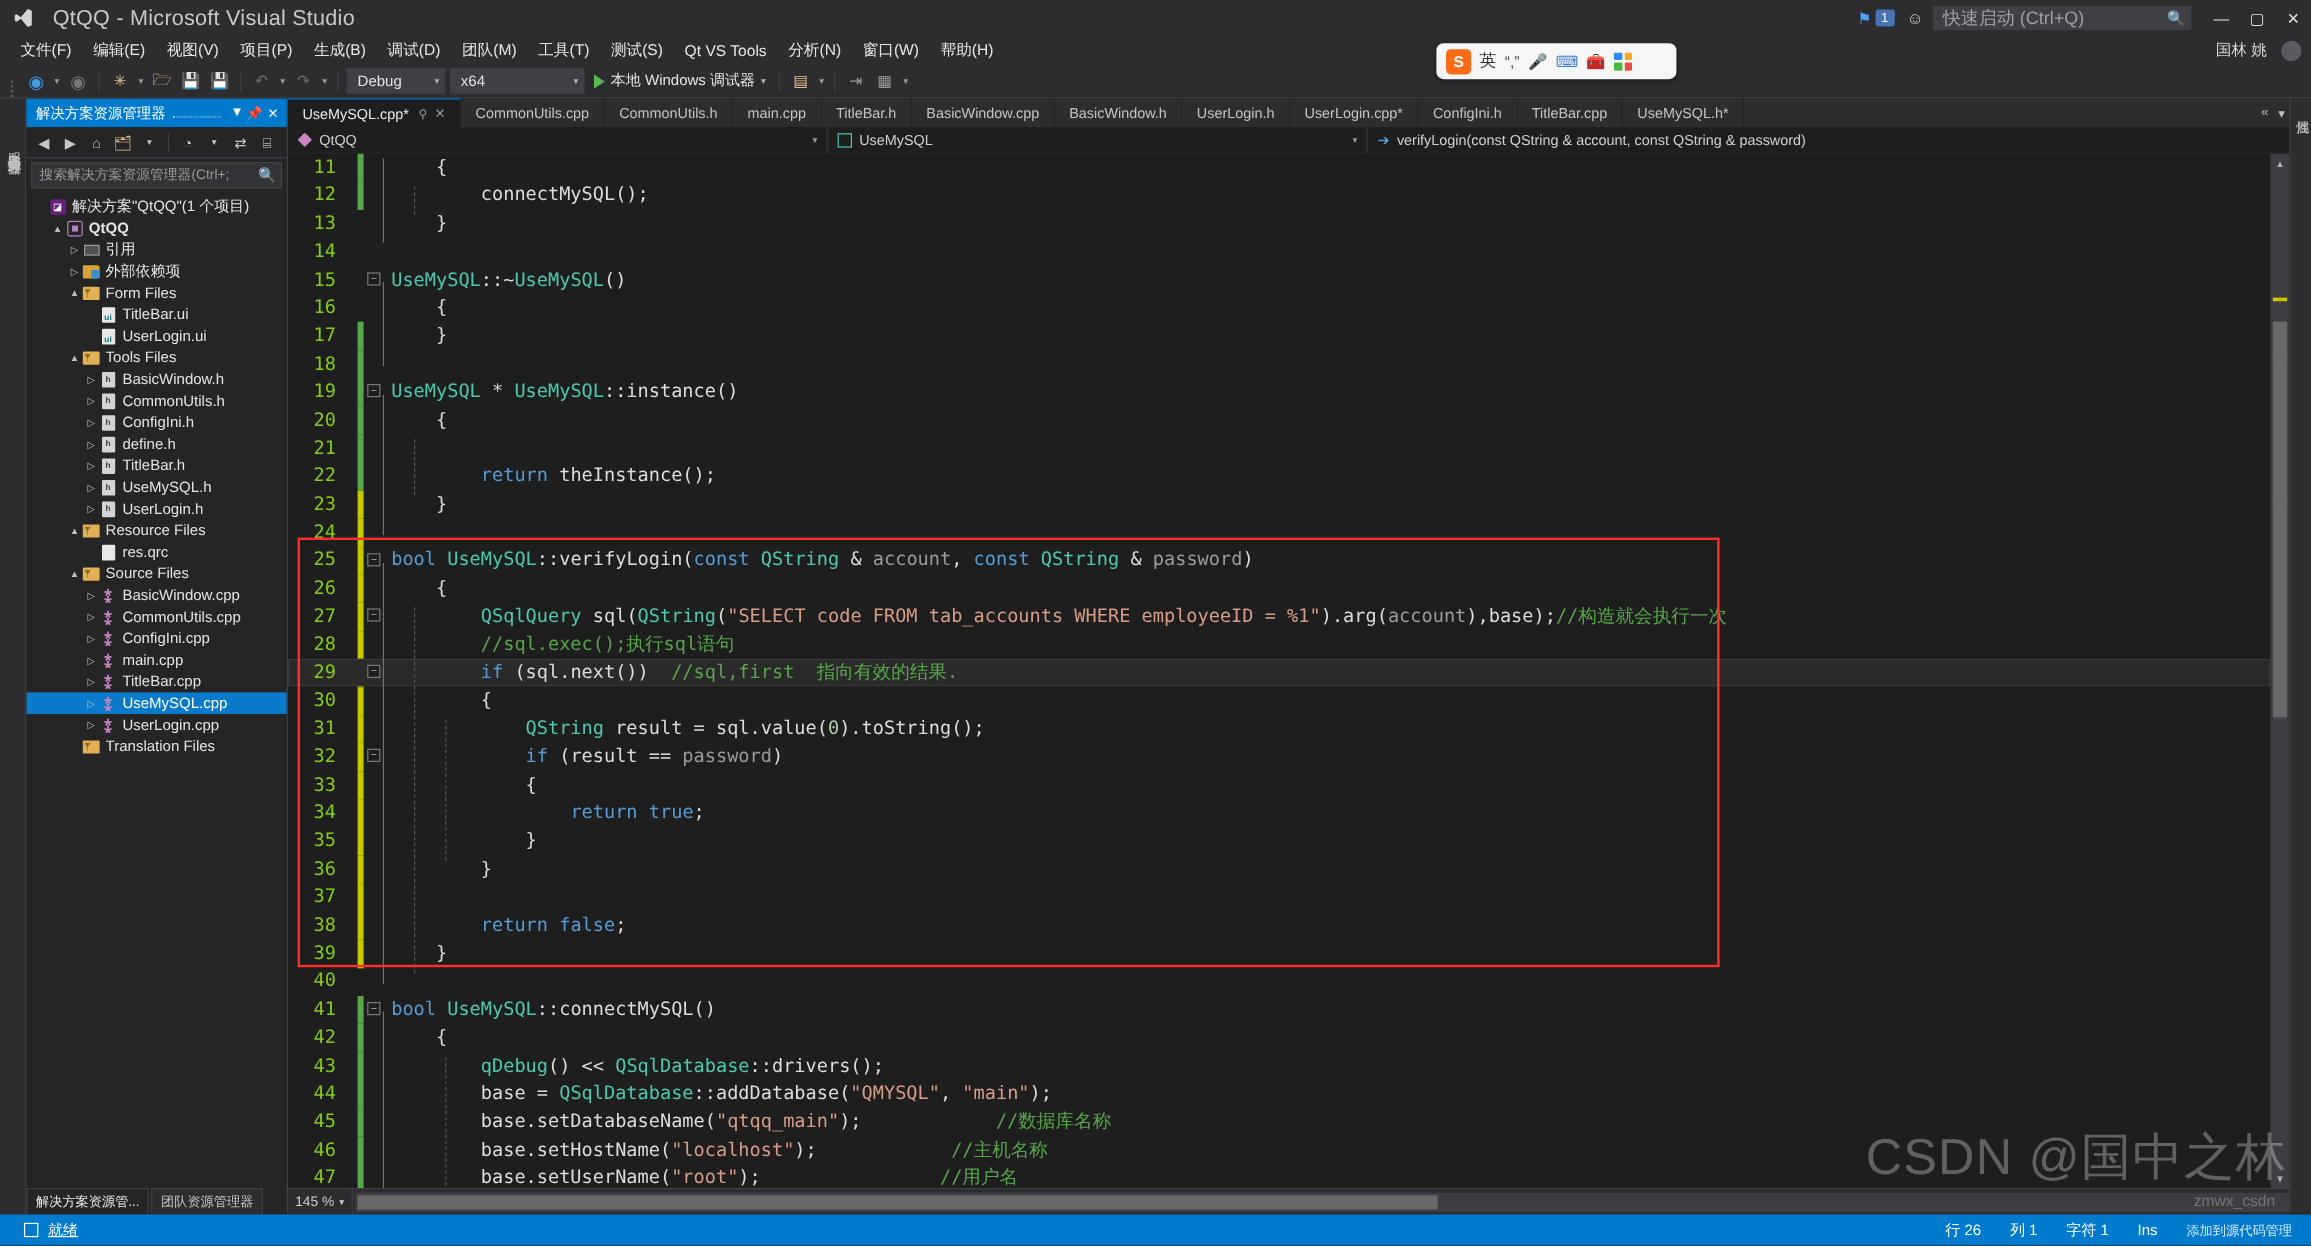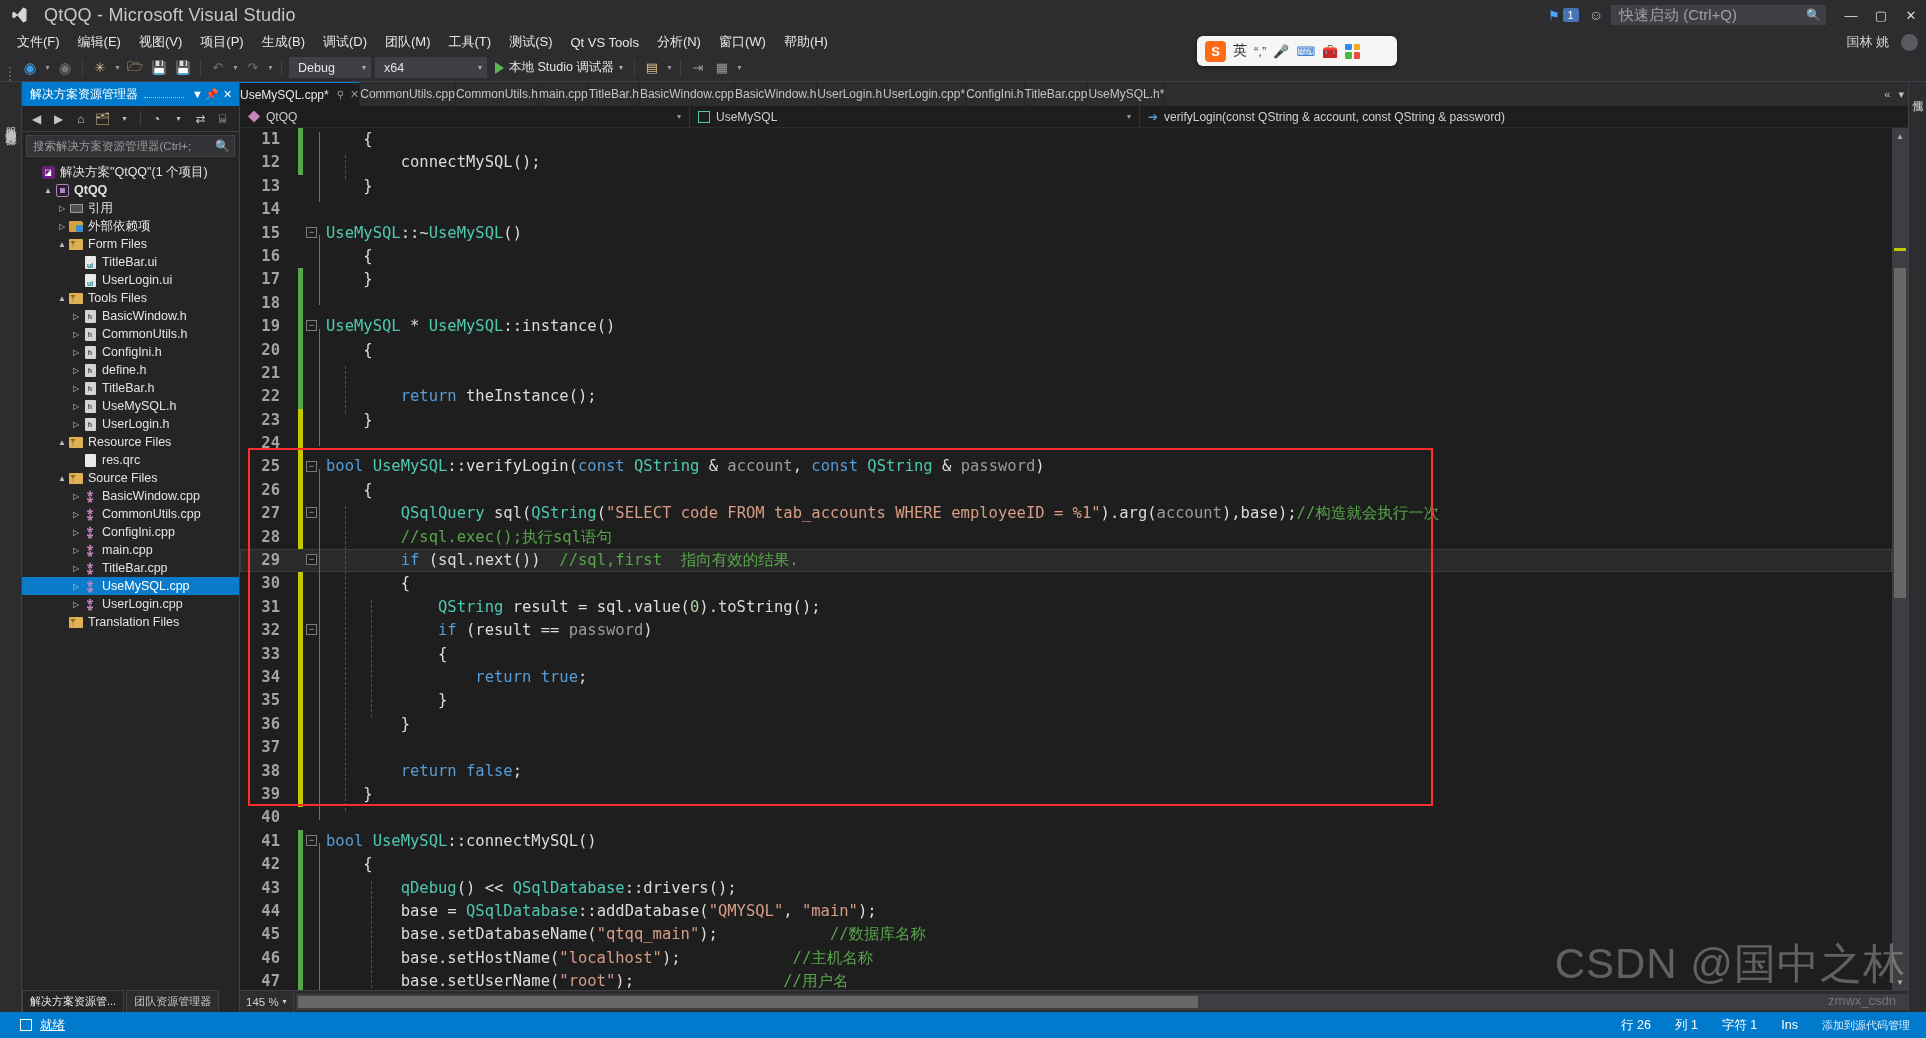--- a/index.html
+++ b/index.html
@@ -97,21 +97,21 @@
   .ic-doc { width:11px;height:13px;background:#e8e8e8;border-radius:1px;}
   .ic-cpp { color:#c586c0;font-size:12px;font-weight:bold;line-height:1;}
 
   .sol-bottom-tabs { height: 22px; background:#252526; display:flex; align-items:flex-end; }
   .sbt { font-size: 11px; color:#c6c6c6; padding: 3px 7px; border:1px solid #3f3f46; border-bottom:none; background:#2d2d30; margin-right:2px;}
   .sbt.active { background:#252526; color:#e8e8e8; }
 
   
   .editor-col { flex: 1 1 auto; display: flex; flex-direction: column; min-width: 0; background:#1e1e1e; }
   .tabstrip { height: 24px; background: #2d2d30; display: flex; align-items: stretch; position: relative; flex:0 0 24px;}
-  .etab { display: flex; align-items: center; padding: 0 0; font-size: 12px; color: #c4c4c4; border-right: 1px solid #252526; white-space: nowrap; }
+  .etab { display: flex; align-items: center; padding: 0 12px; font-size: 12px; color: #c4c4c4; border-right: 1px solid #252526; white-space: nowrap; }
   .etab.active { background: #1e1e1e; color: #e8e8e8; border-top: 1px solid #007acc; }
   .etab .pin { margin-left: 8px; font-size: 10px; color: #9a9a9a; }
   .etab .x { margin-left: 6px; font-size: 11px; color: #9a9a9a; }
   .tabstrip-right { margin-left: auto; display: flex; align-items: center; padding-right: 4px; gap: 8px; color:#c0c0c0; font-size:11px;}
 
   .navbar { height: 22px; background: #1e1e1e; display: flex; align-items: center; font-size: 12px; color: #d0d0d0; border-bottom: 1px solid #2a2a2a; flex:0 0 22px;}
   .nav-cell { display: flex; align-items: center; gap: 6px; padding: 0 8px; height: 100%; border-right: 1px solid #333; }
   .nav-cell.c1 { width: 450px; }
   .nav-cell.c2 { width: 450px; }
   .nav-cell.c3 { flex: 1; border-right: none; }
@@ -121,21 +121,21 @@
   .nav-ic-arrow { color:#569cd6; font-size: 12px; }
 
   .code-area { flex: 1 1 auto; position: relative; overflow: hidden; background: #1e1e1e; display: flex; }
   .code-inner { position: relative; flex: 1 1 auto; overflow: hidden; }
   pre.code {
     margin: 0; padding: 0;
     font-family: "DejaVu Sans Mono", "Liberation Mono", monospace;
     font-size: 15.5px; line-height: 23.4px;
     white-space: pre; color: #dcdcdc;
   }
-  .ln { display:inline-block; width: 58px; text-align: right; color: #a3a3a3; padding-right: 18px; user-select:none;font-weight:bold;}
+  .ln { display:inline-block; width: 58px; text-align: right; color: #84cc16; padding-right: 18px; user-select:none;}
   .row { position: relative; height: 23.4px; }
   .row.cur { background: #2a2a2a; box-shadow: inset 0 0 0 1px #3c3c3c; }
   
   .kw   { color: #569cd6; }
   .typ  { color: #4ec9b0; }
   .str  { color: #d69d85; }
   .cmt  { color: #57a64a; }
   .par  { color: #9b9b9b; }
   .num  { color: #b5cea8; }
   .pln  { color: #dcdcdc; }
@@ -251,21 +251,21 @@
     <div class="tb-combo combo-debug">
       <span>Debug</span>
       <span style="font-size:8px;color:#b0b0b0;">▾</span>
     </div>
     <div class="tb-combo combo-plat">
       <span>x64</span>
       <span style="font-size:8px;color:#b0b0b0;">▾</span>
     </div>
     <div class="tb-run">
       <span class="play-tri"></span>
-      <span>本地 Studio 调试器</span>
+      <span>本地 Windows 调试器</span>
       <span style="font-size:8px;color:#b0b0b0;">▾</span>
     </div>
     <div class="tb-sep"></div>
     <div class="tb-btn" style="color:#e2c08d;">▤</div>
     <div class="tb-arrow">▾</div>
     <div class="tb-sep"></div>
     <div class="tb-btn" style="color:#9a9a9a;">⇥</div>
     <div class="tb-btn" style="color:#9a9a9a;">▦</div>
     <div class="tb-arrow">▾</div>
   </div>

